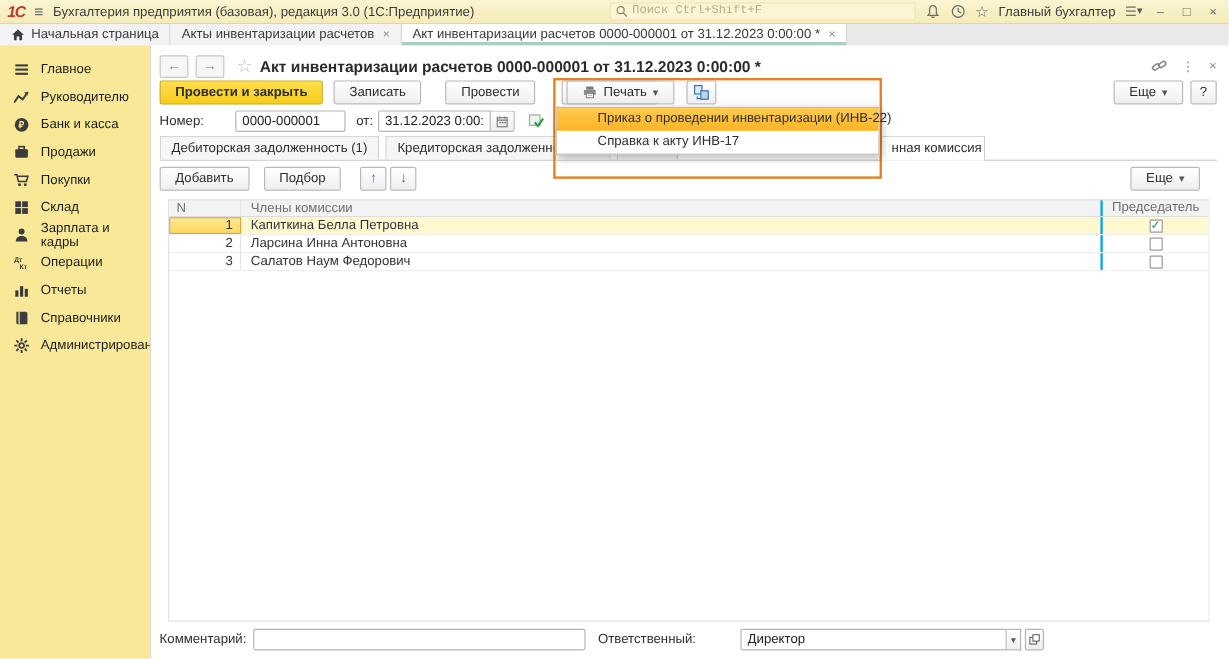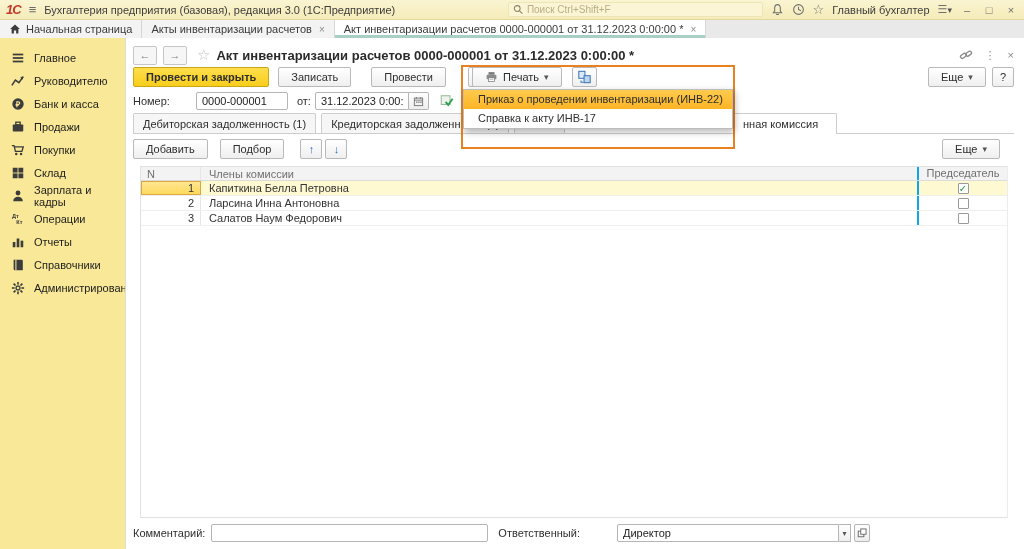--- a/index.html
+++ b/index.html
@@ -8,21 +8,21 @@
 
   
   .titlebar { height:20px; background:linear-gradient(#faf4d2,#f5ecb8); border-bottom:1px solid #e3d79f;
               display:flex; align-items:center; padding:0 6px; gap:8px; }
   .logo { color:#c0392b; font-weight:bold; font-style:italic; font-size:13px; letter-spacing:-1px; }
   .tb-menu { color:#6a6a6a; font-size:13px; cursor:pointer; }
   .tb-title { color:#3c3c3c; white-space:nowrap; }
   .tb-search { margin-left:auto; width:255px; height:15px; background:#fbf5d6; border:1px solid #eee4b4;
                border-radius:2px; display:flex; align-items:center; padding:0 4px; gap:4px; }
   .tb-search input { border:none; background:transparent; outline:none; width:100%; font-size:10px; color:#6a6a6a;
-                     font-family:Liberation Sans, sans-serif; }
+                     font-family:Liberation Mono, monospace; }
   .tb-search input::placeholder { color:#b9ae85; }
   .tb-ico { color:#6f6f6f; display:flex; align-items:center; cursor:pointer; }
   .tb-user { color:#3c3c3c; white-space:nowrap; }
   .winbtn { color:#6f6f6f; width:14px; text-align:center; cursor:pointer; font-size:11px; }
 
   
   .tabstrip { height:18px; background:#e9e9e9; display:flex; align-items:stretch; }
   .wtab { display:flex; align-items:center; gap:5px; padding:0 9px; background:#f3f3f3;
           border-right:1px solid #d6d6d6; color:#3a3a3a; white-space:nowrap; cursor:pointer; }
   .wtab .x { color:#8a8a8a; font-size:10px; margin-left:2px; }
@@ -63,21 +63,21 @@
   .calbtn { width:20px; height:18px; border:1px solid #b5b5b5; border-left:none; border-radius:0 2px 2px 0;
             background:linear-gradient(#fff,#eee); display:flex; align-items:center; justify-content:center; cursor:pointer; }
   .chk { width:12px; height:12px; border:1px solid #9a9a9a; border-radius:2px; background:#fff; display:inline-flex;
          align-items:center; justify-content:center; font-size:10px; font-weight:bold; color:#1f9e3f; cursor:pointer; }
 
   
   .doctabs { position:absolute; left:7px; right:10px; top:75px; height:21px; border-bottom:1px solid #cdcdcd; }
   .dtab { display:inline-block; height:20px; line-height:20px; padding:0 9px; background:#f6f6f6;
           border:1px solid #cdcdcd; border-bottom:none; border-radius:2px 2px 0 0; margin-right:2px; color:#2e2e2e;
           cursor:pointer; white-space:nowrap; overflow:hidden; }
-  .dtab.active { position:absolute; left:600px; top:0; height:21px; background:#fff; z-index:5; width:104px; }
+  .dtab.active { position:absolute; left:600px; top:0; height:21px; background:#fff; z-index:5; width:88px; }
 
   
   .cmdbar { position:absolute; left:7px; right:10px; top:100px; height:22px; display:flex; align-items:center; }
   .arrbtn { width:22px; height:20px; border:1px solid #b9b9b9; border-radius:2px; background:linear-gradient(#fff,#efefef);
             color:#2f6fc4; font-weight:bold; text-align:center; line-height:18px; cursor:pointer; }
   .cmd-right { position:absolute; right:14px; top:1px; }
 
   
   .tablewrap { position:absolute; left:14px; right:16px; top:128px; bottom:31px;
                border-left:1px solid #e2e2e2; border-right:1px solid #ececec; border-bottom:1px solid #e2e2e2; }
@@ -99,21 +99,21 @@
   .mini-btn { width:12px; height:18px; border:1px solid #b5b5b5; border-left:none; background:linear-gradient(#fff,#eee);
               display:flex; align-items:center; justify-content:center; font-size:8px; color:#555; cursor:pointer; }
   .open-btn { width:16px; height:18px; border:1px solid #b5b5b5; border-radius:2px; margin-left:3px;
               background:linear-gradient(#fff,#eee); display:flex; align-items:center; justify-content:center; cursor:pointer; }
 
   
   .print-outline { position:absolute; left:335px; top:27px; width:274px; height:84px; border:2px solid #e8811f;
                    z-index:20; pointer-events:none; }
   .print-menu { position:absolute; left:337px; top:51px; width:270px; background:#fff; border:1px solid #bdbdbd;
                 box-shadow:2px 3px 7px rgba(0,0,0,.28); z-index:24; }
-  .pm-item { height:19px; line-height:19px; padding-left:14px; color:#2e2e2e; cursor:pointer; white-space:nowrap; }
+  .pm-item { height:19px; line-height:19px; padding-left:34px; color:#2e2e2e; cursor:pointer; white-space:nowrap; }
   .pm-item.hl { background:linear-gradient(#fecb4e,#fcb425); }
 </style>
 </head>
 <body>
 
 <div class="titlebar">
   <span class="logo">1С</span>
   <span class="tb-menu">≡</span>
   <span class="tb-title">Бухгалтерия предприятия (базовая), редакция 3.0  (1С:Предприятие)</span>
   <div class="tb-search">

